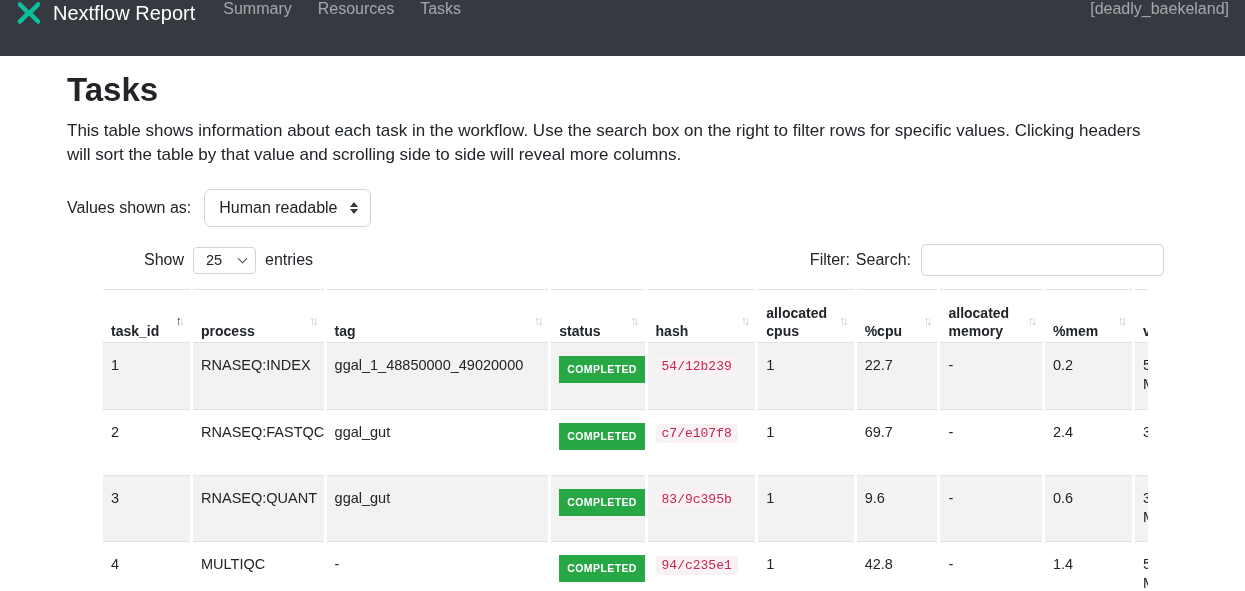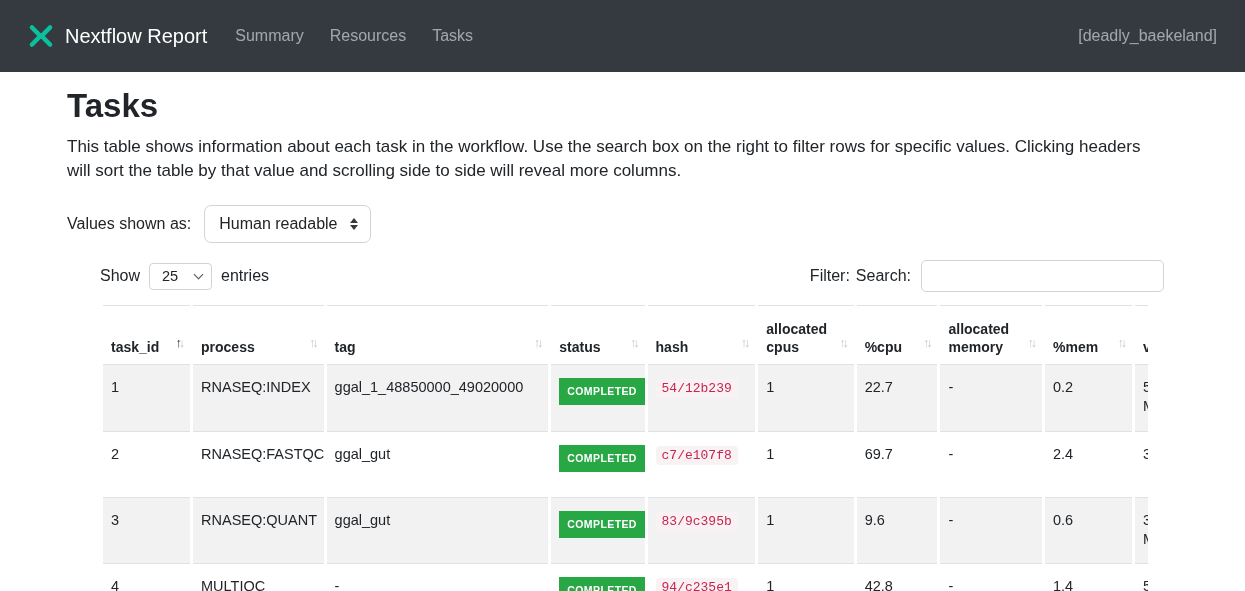--- a/index.html
+++ b/index.html
@@ -4,55 +4,55 @@
 <style>
   * { box-sizing: border-box; }
   html,body { margin:0; padding:0; }
   body {
     width:1245px; height:591px; overflow:hidden;
     background:#fff; color:#212529;
     font-family:"Liberation Sans","DejaVu Sans",sans-serif;
   }
 
   
-  .navbar { height:72px; background:var(--navbar-bg,#343a40); display:flex; align-items:center; padding:0 28px; }
+  .navbar { height:56px; background:var(--navbar-bg,#343a40); display:flex; align-items:flex-start; padding:0 16px; }
   .brand { display:flex; align-items:center; gap:11px; color:#fff; font-size:20px; font-weight:500; margin-right:28px; text-decoration:none; }
   .nav-links { display:flex; gap:26px; flex:1; }
   .nav-link { color:rgba(255,255,255,0.55); font-size:16px; text-decoration:none; }
   .run-name { color:rgba(255,255,255,0.55); font-size:16px; }
 
   
   .main { padding:0 67px; }
   .page-title { font-size:33px; font-weight:700; margin:15px 0 10px; }
   .desc { font-size:17px; line-height:24px; max-width:1100px; margin:0 0 22px; }
 
   .values-row { display:flex; align-items:center; gap:13px; margin-bottom:17px; font-size:16px; }
   .hr-select { display:inline-flex; align-items:center; gap:12px; border:1px solid #ced4da; border-radius:7px; height:38px; padding:0 12px 0 14px; font-size:16px; background:#fff; cursor:pointer; }
   .updown { display:inline-flex; flex-direction:column; gap:2px; }
   .tri-up { width:0; height:0; border-left:4px solid transparent; border-right:4px solid transparent; border-bottom:5px solid #343a40; }
   .tri-down { width:0; height:0; border-left:4px solid transparent; border-right:4px solid transparent; border-top:5px solid #343a40; }
 
   
   .dt-area { margin-left:33px; width:1064px; }
-  .controls { display:flex; align-items:center; justify-content:space-between; margin-bottom:13px; font-size:16px; }
+  .controls { display:flex; align-items:center; justify-content:space-between; margin-bottom:13px; font-size:16px;margin-left:44px; }
   .show-group { display:flex; align-items:center; gap:9px; }
   .page-select { display:inline-flex; align-items:center; justify-content:space-between; width:63px; height:27px; border:1px solid #ced4da; border-radius:4px; padding:0 9px 0 12px; font-size:14.5px; background:#fff; cursor:pointer; }
   .chev { width:7px; height:7px; border-right:1.7px solid #495057; border-bottom:1.7px solid #495057; transform:rotate(45deg); margin-top:-3px; }
   .right-controls { display:flex; align-items:center; gap:6px; }
   .fgroup { display:inline-flex; border-radius:6px; overflow:hidden; }
   .fbtn { border:none; background:var(--secondary,#838b93); color:#fff; font-size:15px; height:33px; padding:0 15px; cursor:pointer; font-family:inherit; }
   .fbtn + .fbtn { border-left:1px solid rgba(255,255,255,0.12); }
   .fbtn.active { background:var(--primary,#1389fd); border-left:none; }
   .search-group { display:flex; align-items:center; gap:10px; }
   .search-input { width:243px; height:32px; border:1px solid #ced4da; border-radius:5px; font-size:15px; padding:0 8px; font-family:inherit; }
 
   
   .table-wrap { width:1048px; overflow:hidden; }
   table { border-collapse:separate; border-spacing:3px 0; table-layout:fixed; width:1121px; }
-  th { text-align:left; vertical-align:bottom; font-size:14px; font-weight:700; padding:14px 8px 8px; line-height:18px; border-top:1px solid var(--border,#dee2e6); border-bottom:1px solid var(--border,#dee2e6); position:relative; cursor:pointer; }
+  th { text-align:left; vertical-align:bottom; font-size:14px; font-weight:700; padding:14px 8px 2px; line-height:18px; border-top:1px solid var(--border,#dee2e6); border-bottom:1px solid var(--border,#dee2e6); position:relative; cursor:pointer; }
   .sort { position:absolute; right:5px; bottom:12px; font-size:12.5px; font-weight:400; color:#c6c8ca; white-space:nowrap; }
   .sort .s-up { display:inline-block; }
   .sort .s-down { display:inline-block; margin-left:-3px; }
   .sort .s-up.active { color:#212529; }
   td { vertical-align:top; font-size:14.5px; line-height:19px; padding:13px 8px; border-top:1px solid var(--border,#dee2e6); }
   tbody tr { height:66px; }
   tbody tr:first-child td { border-top:none; }
   tbody tr:nth-child(odd) td { background:var(--stripe,#f2f2f2); }
   .badge { display:inline-block; background:var(--success,#28a745); color:#fff; font-size:10.5px; font-weight:700; letter-spacing:.4px; padding:4px 8px; border-radius:0; }
   .hash { font-family:"Liberation Mono","DejaVu Sans Mono",monospace; font-size:13px; color:var(--hash-red,#c7254e); background:var(--hash-bg,#f9f2f4); padding:2px 6px; border-radius:4px; white-space:nowrap; }

